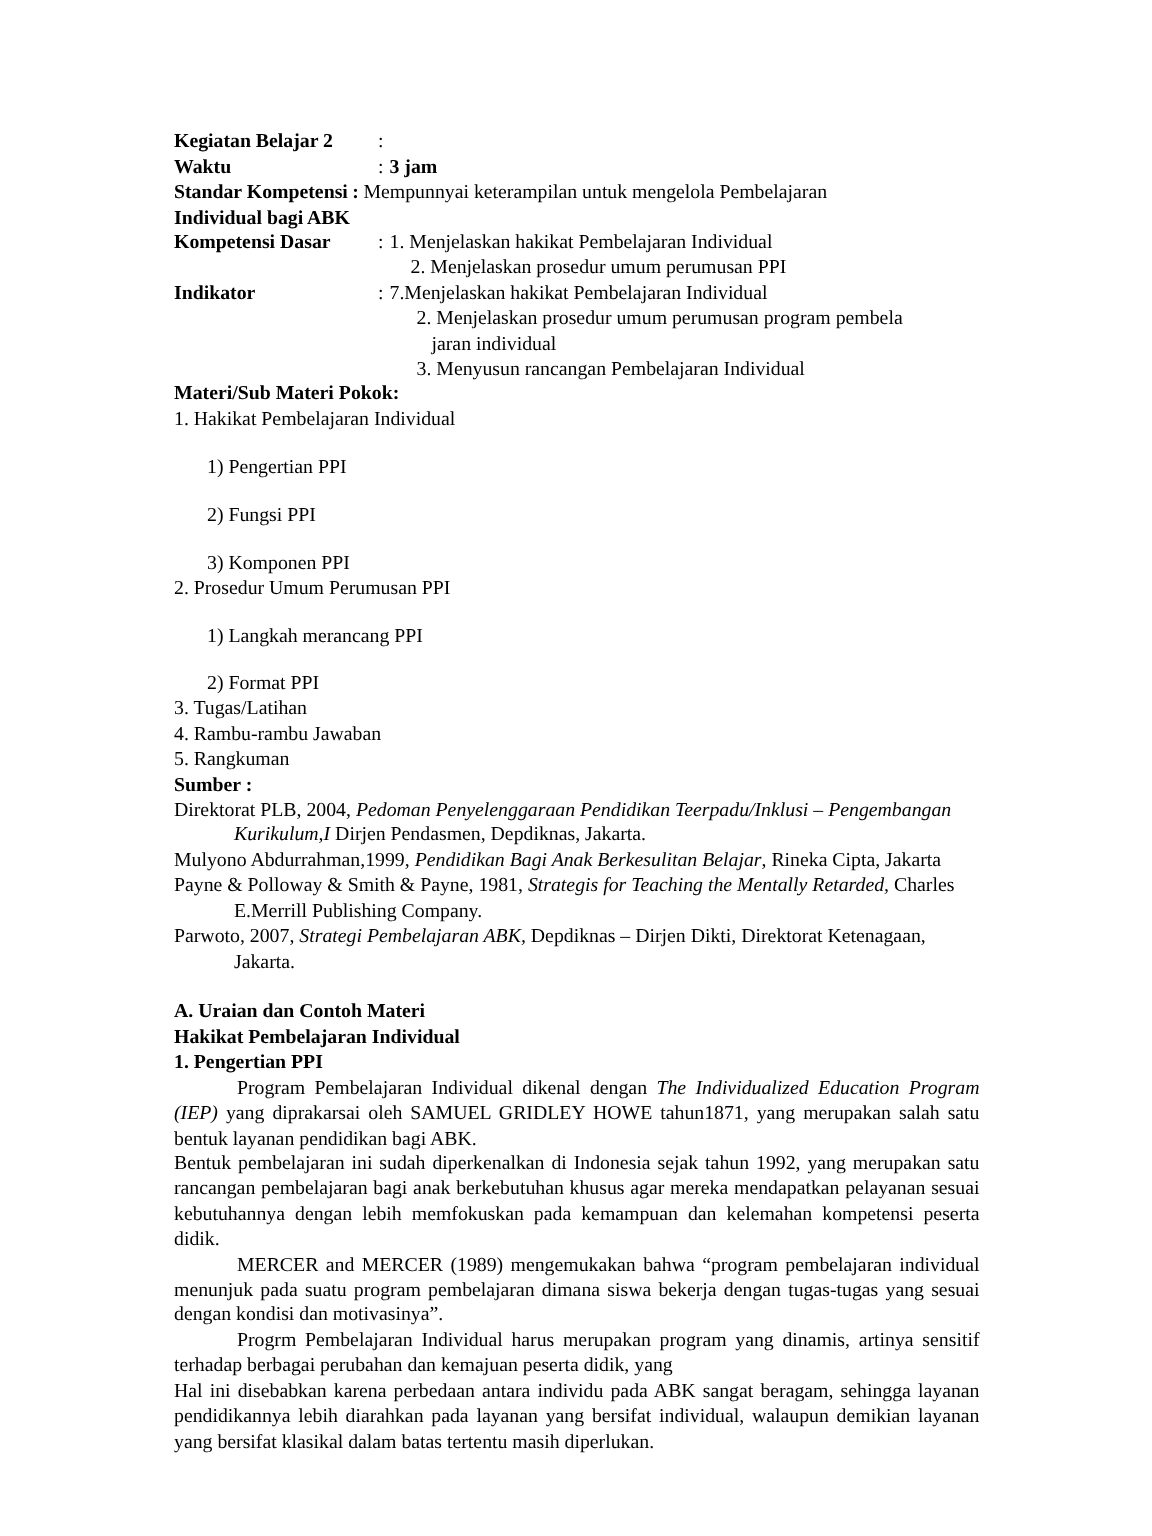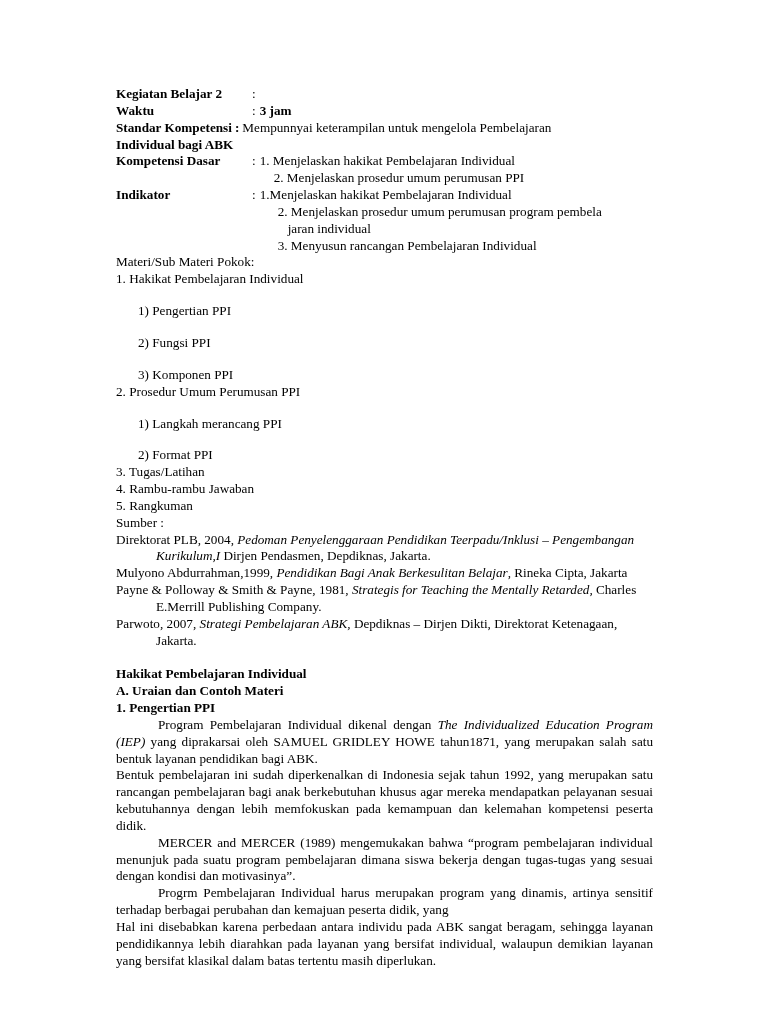--- a/index.html
+++ b/index.html
@@ -65,21 +65,21 @@
     display: block;
     padding-left: 28px;
   }
   .indicator-sub {
     display: block;
     padding-left: 18px;
   }
 
   
   .block-title {
-    font-weight: normal;
+    font-weight: bold;
     text-align: right;
   }
   .list-item {
     display: block;
   }
   .list-sub {
     display: block;
     padding-left: 22px;
     margin-top: 15px;
   }
@@ -143,21 +143,21 @@
         <span class="def-value">
           <span>1. Menjelaskan hakikat Pembelajaran Individual</span>
           <span class="sub-line">2. Menjelaskan prosedur umum perumusan PPI</span>
         </span>
       </div>
 
       <div class="def-row">
         <span class="def-label">Indikator</span>
         <span class="def-colon">:</span>
         <span class="def-value">
-          <span>1.Menjelaskan hakikat Pembelajaran Individual</span>
+          <span>7.Menjelaskan hakikat Pembelajaran Individual</span>
           <span class="indicator-sub">2. Menjelaskan prosedur umum perumusan program pembela</span>
           <span class="sub-line-deep">jaran individual</span>
           <span class="indicator-sub">3. Menyusun rancangan Pembelajaran Individual</span>
         </span>
       </div>
     </div>
 
     <div>
       <span class="block-title">Materi/Sub Materi Pokok:</span>
       <span class="list-item">1. Hakikat Pembelajaran Individual</span>
@@ -176,22 +176,22 @@
       <span class="block-title">Sumber :</span>
       <p class="ref"><span>Direktorat PLB, 2004, </span><i>Pedoman Penyelenggaraan Pendidikan Teerpadu/Inklusi – Pengembangan  Kurikulum,I</i><span> Dirjen Pendasmen, Depdiknas, Jakarta.</span></p>
       <p class="ref"><span>Mulyono Abdurrahman,1999, </span><i>Pendidikan Bagi Anak Berkesulitan Belajar</i><span>, Rineka Cipta, Jakarta</span></p>
       <p class="ref"><span>Payne &amp; Polloway &amp; Smith &amp; Payne, 1981, </span><i>Strategis for Teaching the Mentally Retarded,</i><span> Charles E.Merrill Publishing Company.</span></p>
       <p class="ref"><span>Parwoto, 2007, </span><i>Strategi Pembelajaran ABK,</i><span> Depdiknas – Dirjen Dikti, Direktorat Ketenagaan, Jakarta.</span></p>
     </div>
 
     <div class="spacer"></div>
 
     <div>
+      <span class="heading">A. Uraian dan Contoh Materi</span>
       <span class="heading">Hakikat Pembelajaran Individual</span>
-      <span class="heading">A. Uraian dan Contoh Materi</span>
       <span class="heading">1. Pengertian PPI</span>
 
       <p class="para indent"><span>Program Pembelajaran Individual  dikenal dengan </span><i>The Individualized Education Program (IEP)</i><span> yang diprakarsai oleh SAMUEL GRIDLEY HOWE tahun1871, yang merupakan salah satu bentuk layanan pendidikan bagi ABK.</span></p>
 
       <p class="para"><span>Bentuk pembelajaran ini sudah diperkenalkan di Indonesia sejak tahun 1992, yang merupakan satu rancangan pembelajaran bagi anak berkebutuhan khusus agar mereka mendapatkan pelayanan sesuai  kebutuhannya dengan lebih memfokuskan pada kemampuan dan kelemahan kompetensi peserta didik.</span></p>
 
       <p class="para indent"><span>MERCER and MERCER (1989) mengemukakan bahwa “program pembelajaran individual menunjuk pada suatu program pembelajaran dimana siswa bekerja dengan tugas-tugas yang sesuai dengan kondisi dan motivasinya”.</span></p>
 
       <p class="para indent"><span>Progrm Pembelajaran Individual harus merupakan program yang dinamis, artinya sensitif terhadap berbagai perubahan dan kemajuan peserta didik, yang</span></p>
 

